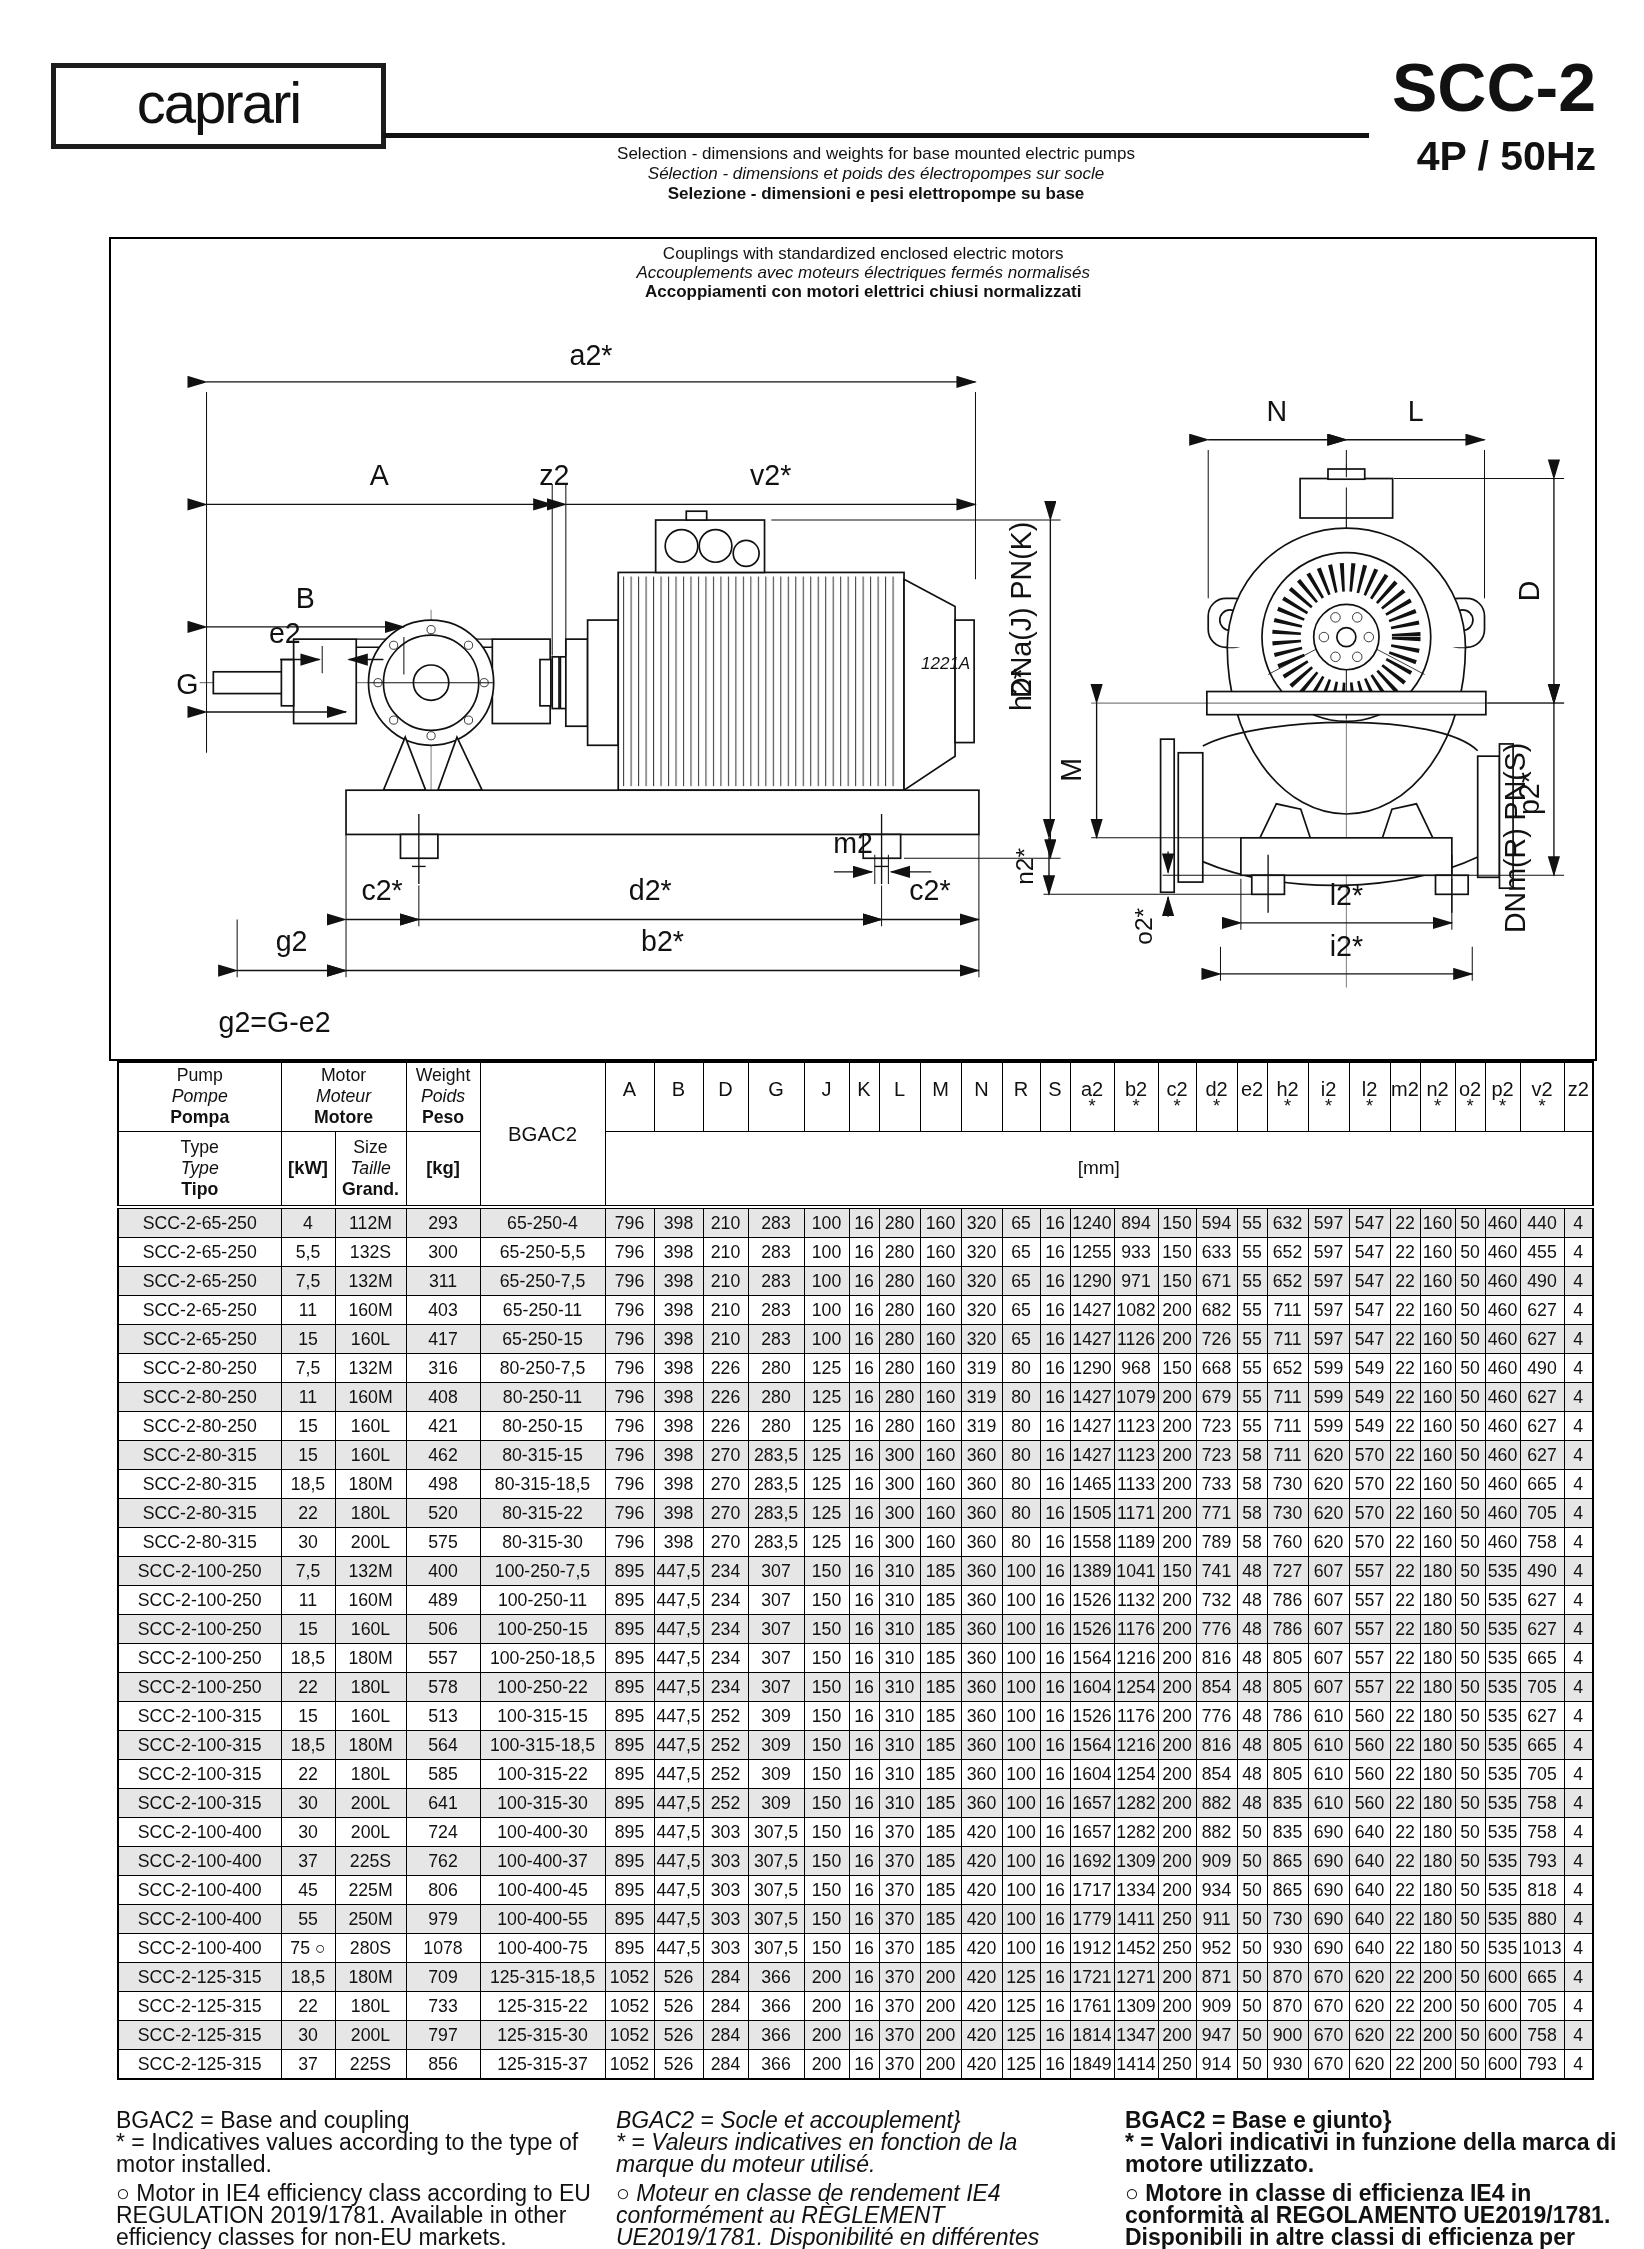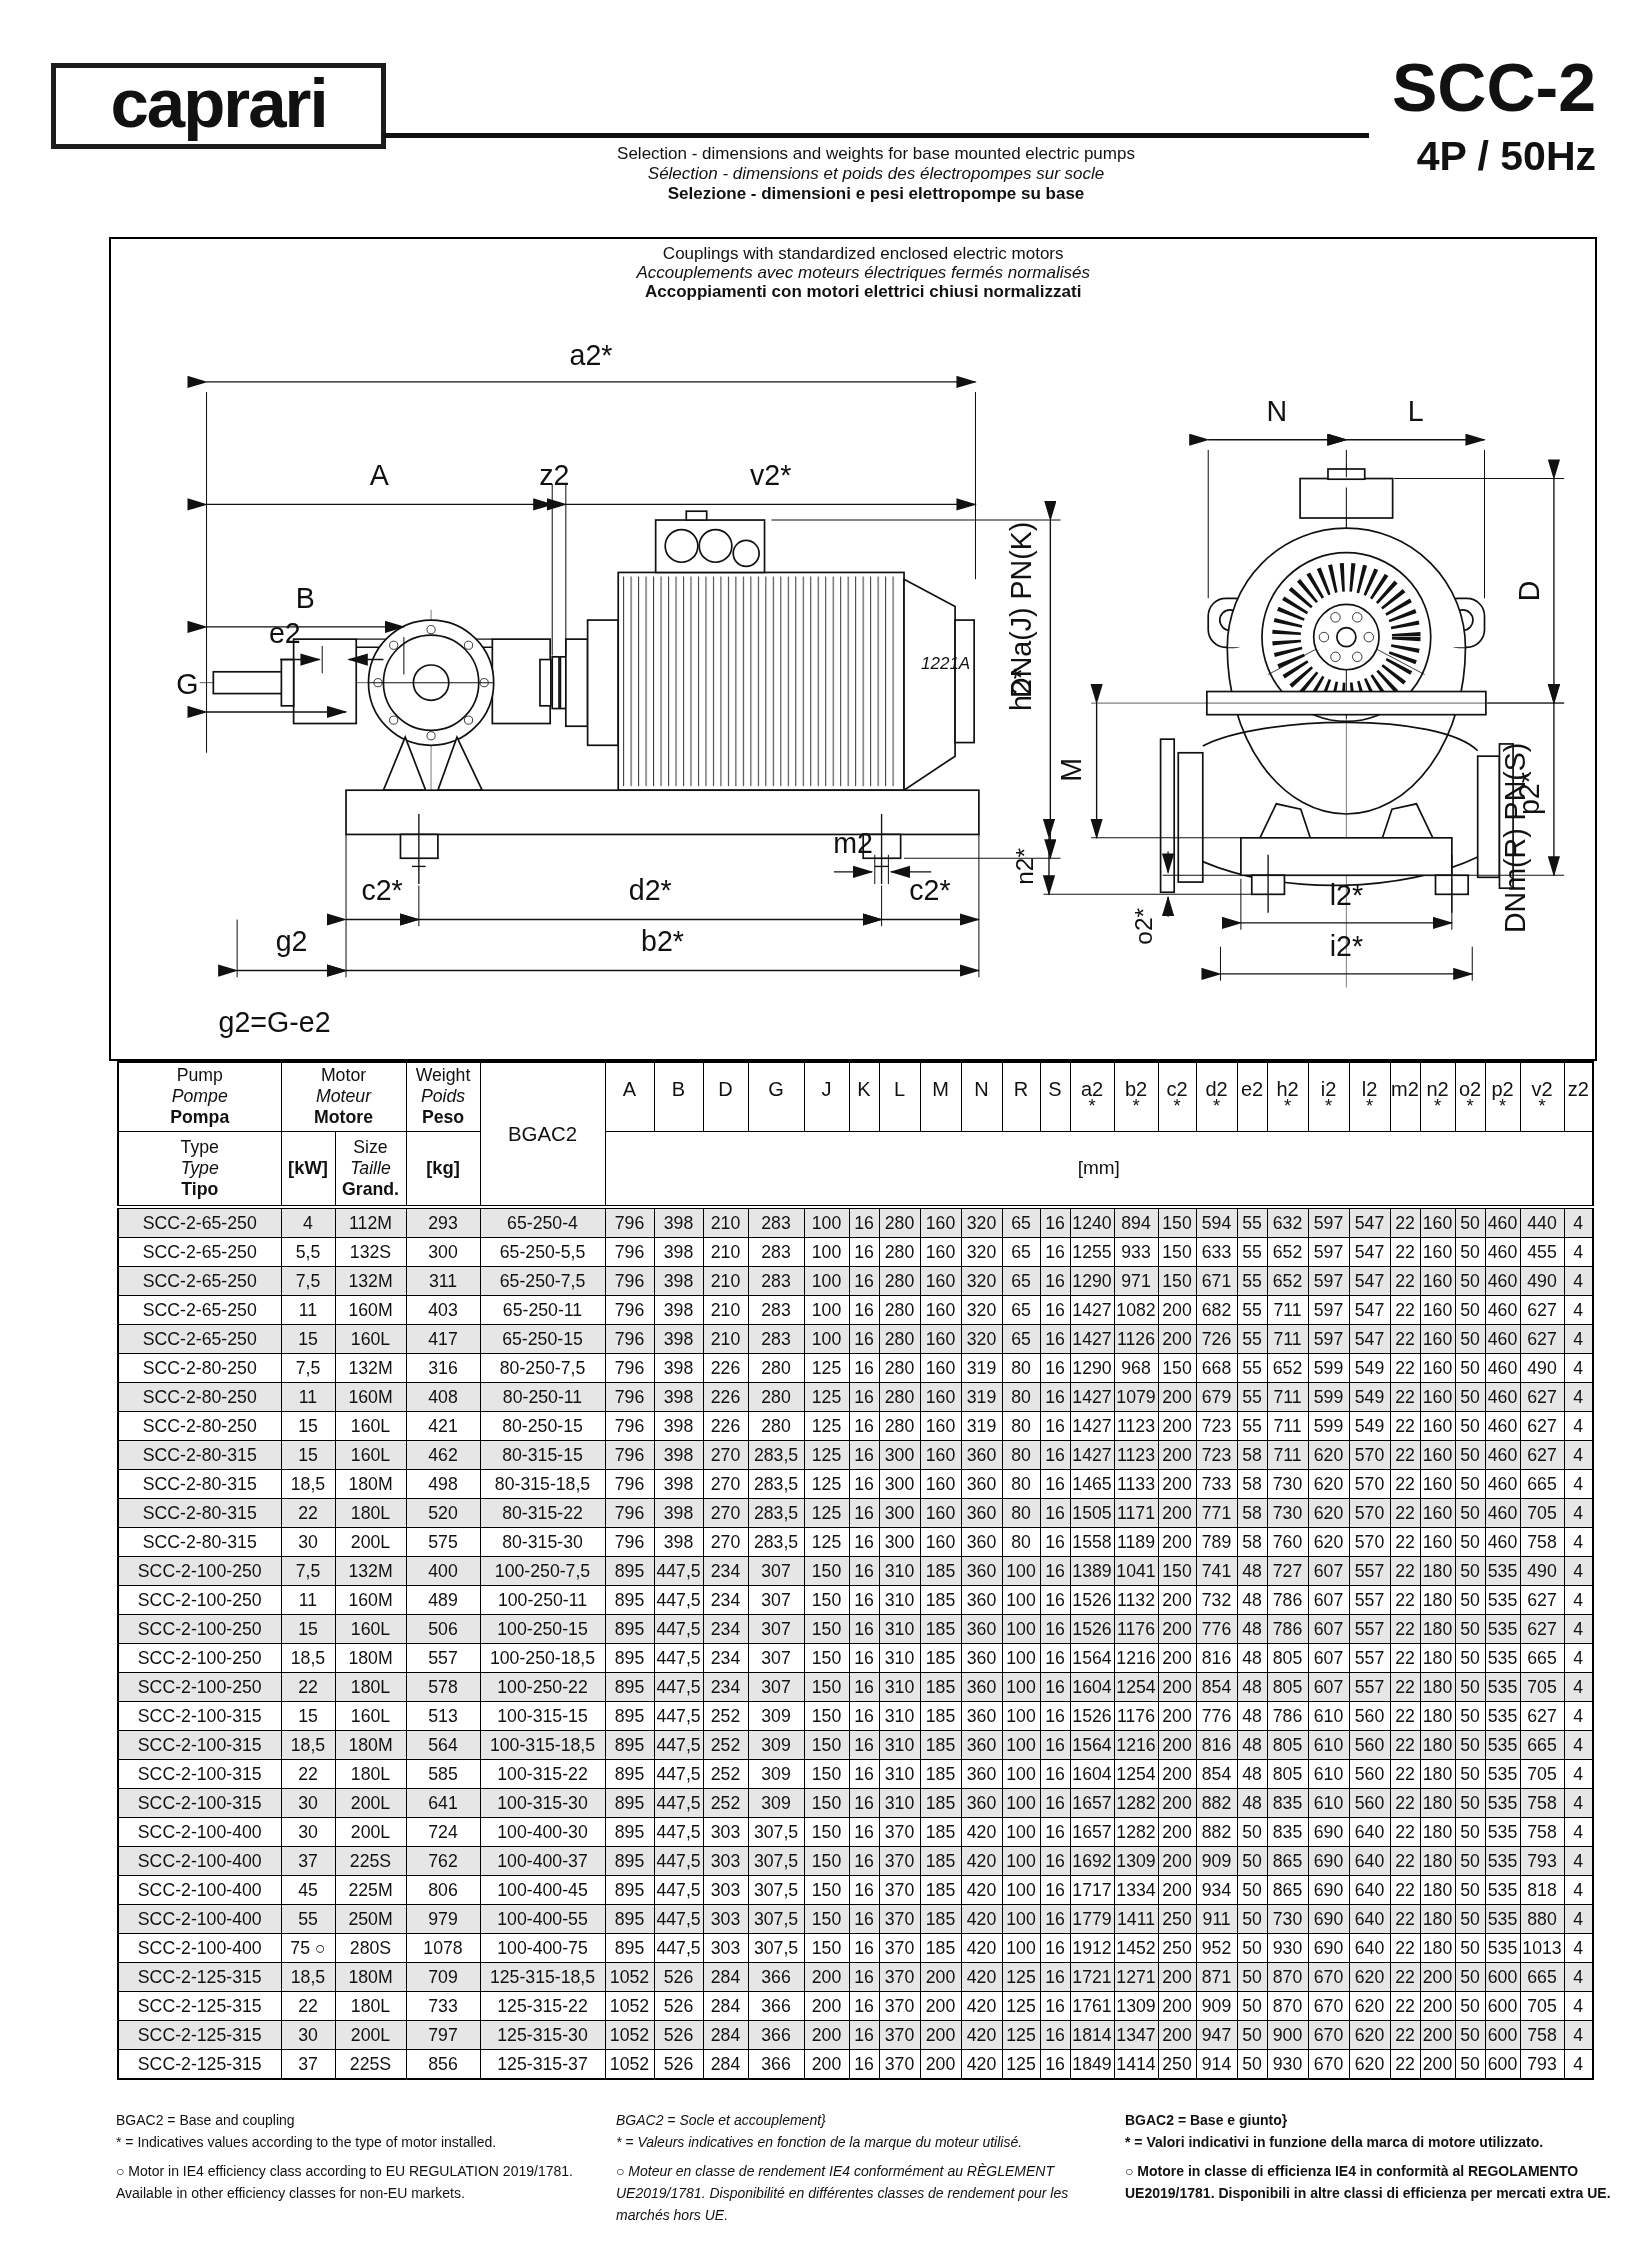--- a/index.html
+++ b/index.html
@@ -1,20 +1,20 @@
 <!DOCTYPE html>
 <html style="font-size:11px"><head>
 <meta charset="utf-8">
 <style>
   html,body{margin:0;padding:0;background:#fff;}
   body{width:1644px;height:2250px;position:relative;font-family:"Liberation Sans",sans-serif;color:#111;}
   .abs{position:absolute;}
   
   .logo-box{left:51px;top:63px;width:325px;height:76px;border:5.4px solid #1c1c1c;display:flex;align-items:center;justify-content:center;}
-  .logo-text{font-size:69px;font-weight:bold;letter-spacing:-2px;line-height:1;transform:translateY(-2.7px);}
+  .logo-text{font-size:58px;font-weight:normal;letter-spacing:-2px;line-height:1;transform:translateY(-2.7px);}
   .header-rule{left:383px;top:133px;width:986px;height:5.4px;background:#111;}
   .subtitle{left:383px;top:144px;width:986px;text-align:center;font-size:17px;line-height:20px;}
   .subtitle .fr{font-style:italic;}
   .subtitle .it{font-weight:bold;}
   .model{right:48px;top:53px;font-size:68px;font-weight:bold;text-align:right;line-height:1;}
   .speed{right:48px;top:136px;font-size:41px;font-weight:bold;text-align:right;line-height:1;}
   
   .draw-box{left:109px;top:237px;width:1484px;height:820px;border:2px solid #000;}
   .draw-title{position:absolute;left:0;top:5.4px;width:100%;text-align:center;font-size:17px;line-height:19px;transform:translateX(10.2px);}
   .draw-title .fr{font-style:italic;}
@@ -34,21 +34,21 @@
   th.dimcol{font-weight:bold;font-size:20px;}
   th.dimcol .star{font-weight:normal;font-size:18.4px;line-height:13.6px;height:15px;}
   th.dimcol .ltr{line-height:20.4px;}
   .row1{height:69px;padding-left:47px;}
   .row2{height:76px;}
   th.mmcell{font-weight:bold;font-size:19px;border-radius:11px;}
   .pump-table tbody td{height:28px;font-size:17.7px;}
   .pump-table tbody tr:nth-child(odd){background:#e6e6e6;}
   .pump-table tbody tr:nth-child(even){background:#fff;}
   
-  .notes{top:2109px;font-size:14px;line-height:22px;}
+  .notes{top:2109px;font-size:23px;line-height:22px;}
   .notes-en{left:116px;width:477px;}
   .notes-fr{left:616px;width:463px;font-style:italic;}
   .notes-it{left:1095px;width:507px;font-weight:bold;margin-left:30px;}
   .notes p{margin:0;}
   .notes p.circ{margin-top:6.8px;}
   
   .ol{fill:#fff;stroke:#111;stroke-width:2.5;}
   .oln{fill:none;stroke:#111;stroke-width:2.5;}
   .thin{fill:none;stroke:#111;stroke-width:1.2;}
   .ext{stroke:#111;stroke-width:1.5;}

